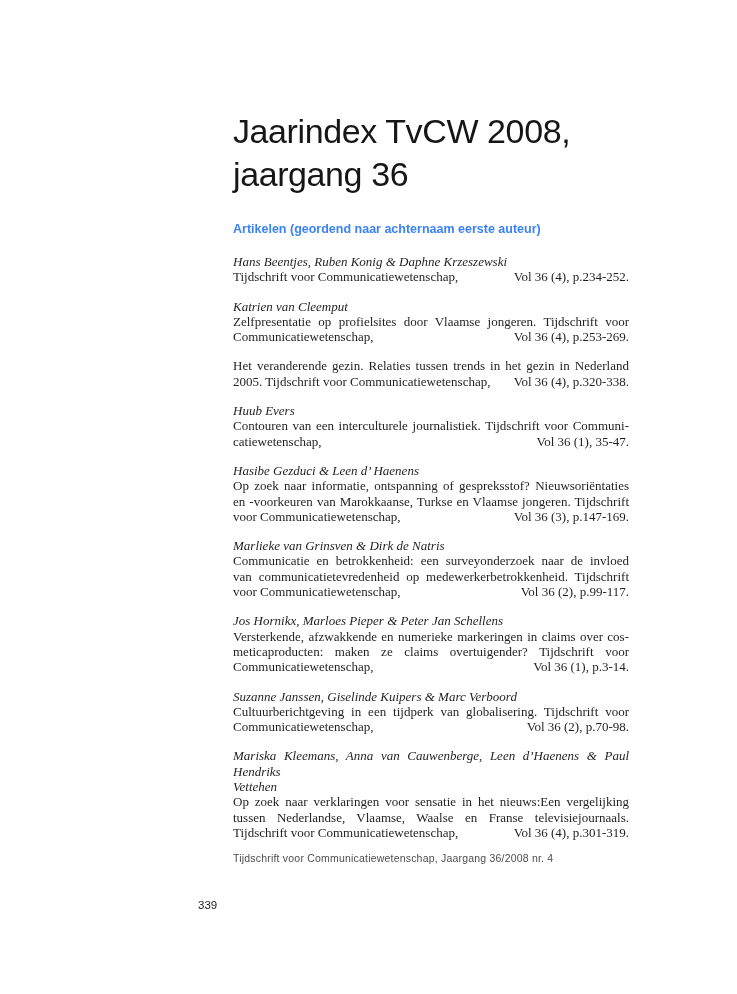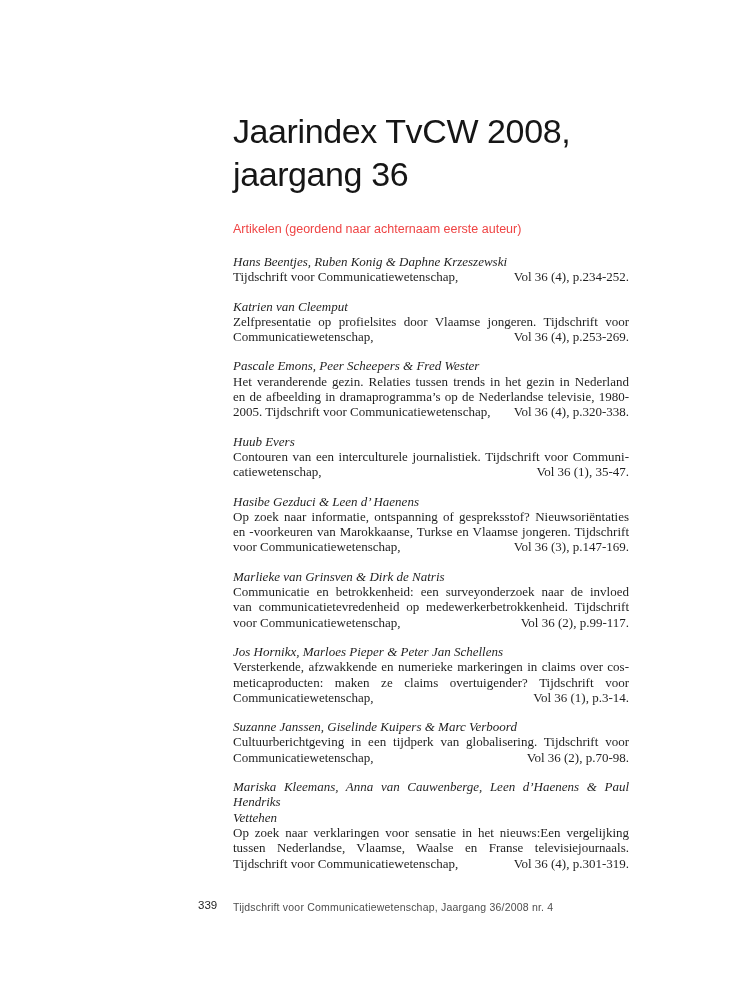--- a/index.html
+++ b/index.html
@@ -24,24 +24,24 @@
     font-weight: 400;
     font-size: 34px;
     line-height: 43px;
     letter-spacing: -0.4px;
     color: #161616;
   }
   .section-heading {
     margin-top: 26px;
     margin-bottom: 17px;
     font-family: "Liberation Sans", sans-serif;
-    font-weight: 400;
+    font-weight: 700;
     font-size: 12.5px;
     line-height: 15px;
-    color: #ef4444;
+    color: #3b82f6;
   }
   .entry {
     margin-bottom: 14px;
     font-size: 13px;
     line-height: 15.3px;
     color: #1f1f1f;
   }
   .authors { font-style: italic; }
   .just {
     text-align: justify;
@@ -56,21 +56,21 @@
   .footer-num {
     position: absolute;
     left: 198px; top: 899px;
     font-family: "Liberation Sans", sans-serif;
     font-weight: 400;
     font-size: 11.5px;
     color: #222222;
   }
   .footer-text {
     position: absolute;
-    left: 233px; top: 901px;
+    left: 233px; top: 852px;
     font-family: "Liberation Sans", sans-serif;
     font-size: 10.5px;
     letter-spacing: 0.2px;
     color: #4e4e4e;
   }
 </style>
 </head>
 <body>
 
 <div class="page">
@@ -94,23 +94,21 @@
         </div>
         <div class="entry">
           <div class="authors">Katrien van Cleemput</div>
           <div class="line just">Zelfpresentatie op profielsites door Vlaamse jongeren. Tijdschrift voor</div>
           <div class="tail">
             <span class="tail-left">Communicatiewetenschap,</span>
             <span class="tail-right">Vol 36 (4), p.253-269.</span>
           </div>
         </div>
         <div class="entry">
-          <div class="authors">Pascale Emons, Peer Scheepers &amp; Fred Wester</div>
           <div class="line just">Het veranderende gezin. Relaties tussen trends in het gezin in Nederland</div>
-          <div class="line just">en de afbeelding in dramaprogramma’s op de Nederlandse televisie, 1980-</div>
           <div class="tail">
             <span class="tail-left">2005. Tijdschrift voor Communicatiewetenschap,</span>
             <span class="tail-right">Vol 36 (4), p.320-338.</span>
           </div>
         </div>
         <div class="entry">
           <div class="authors">Huub Evers</div>
           <div class="line just">Contouren van een interculturele journalistiek. Tijdschrift voor Communi-</div>
           <div class="tail">
             <span class="tail-left">catiewetenschap,</span>

